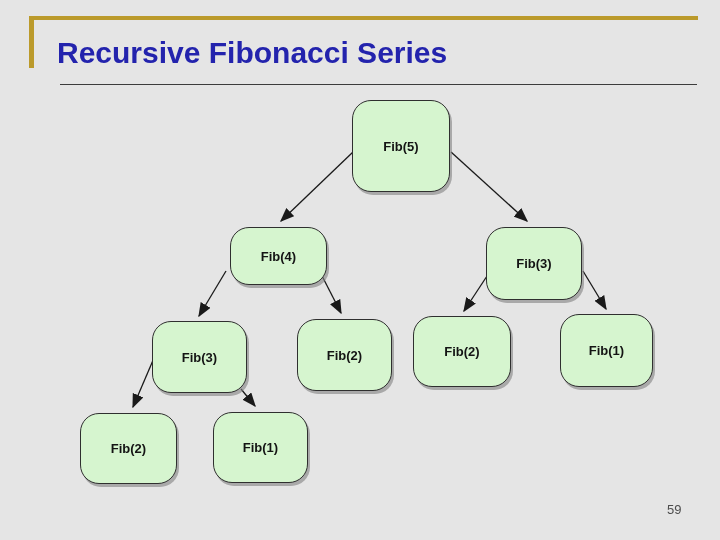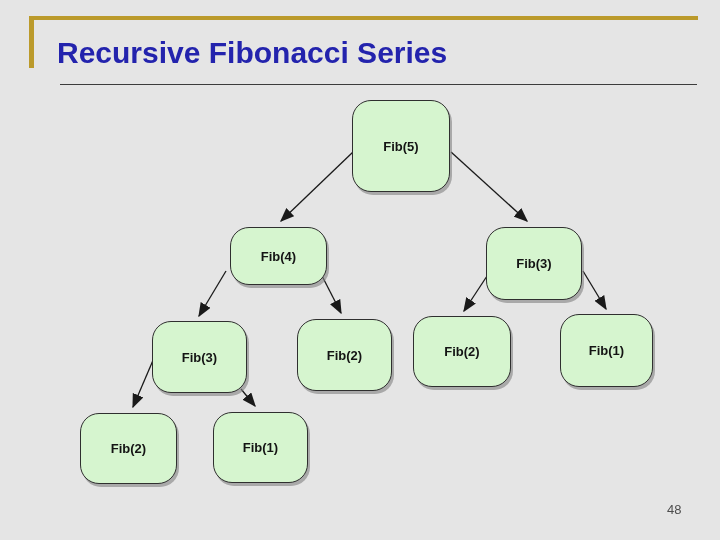--- a/index.html
+++ b/index.html
@@ -99,15 +99,15 @@
       <div class="tree-node" style="left: 224px; top: 227px; width: 97px; height: 58px; margin-left: 6px;">Fib(4)</div>
       <div class="tree-node" style="left: 486px; top: 227px; width: 96px; height: 73px;">Fib(3)</div>
       <div class="tree-node" style="left: 152px; top: 321px; width: 95px; height: 72px;">Fib(3)</div>
       <div class="tree-node" style="left: 297px; top: 319px; width: 95px; height: 72px;">Fib(2)</div>
       <div class="tree-node" style="left: 413px; top: 316px; width: 98px; height: 71px;">Fib(2)</div>
       <div class="tree-node" style="left: 560px; top: 314px; width: 93px; height: 73px;">Fib(1)</div>
       <div class="tree-node" style="left: 80px; top: 413px; width: 97px; height: 71px;">Fib(2)</div>
       <div class="tree-node" style="left: 213px; top: 412px; width: 95px; height: 71px;">Fib(1)</div>
     </div>
 
-  <div class="page-number">48</div>
+  <div class="page-number">59</div>
 
 </div>
 
 </body></html>

